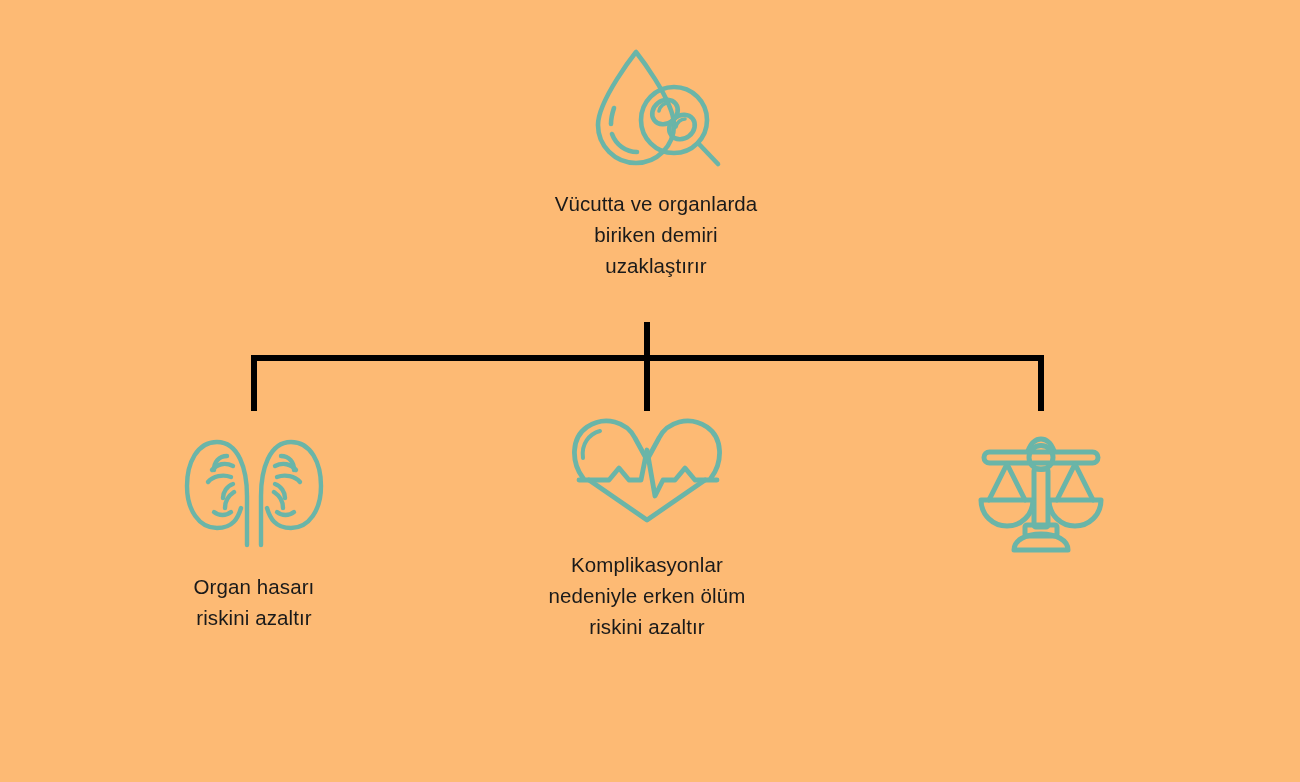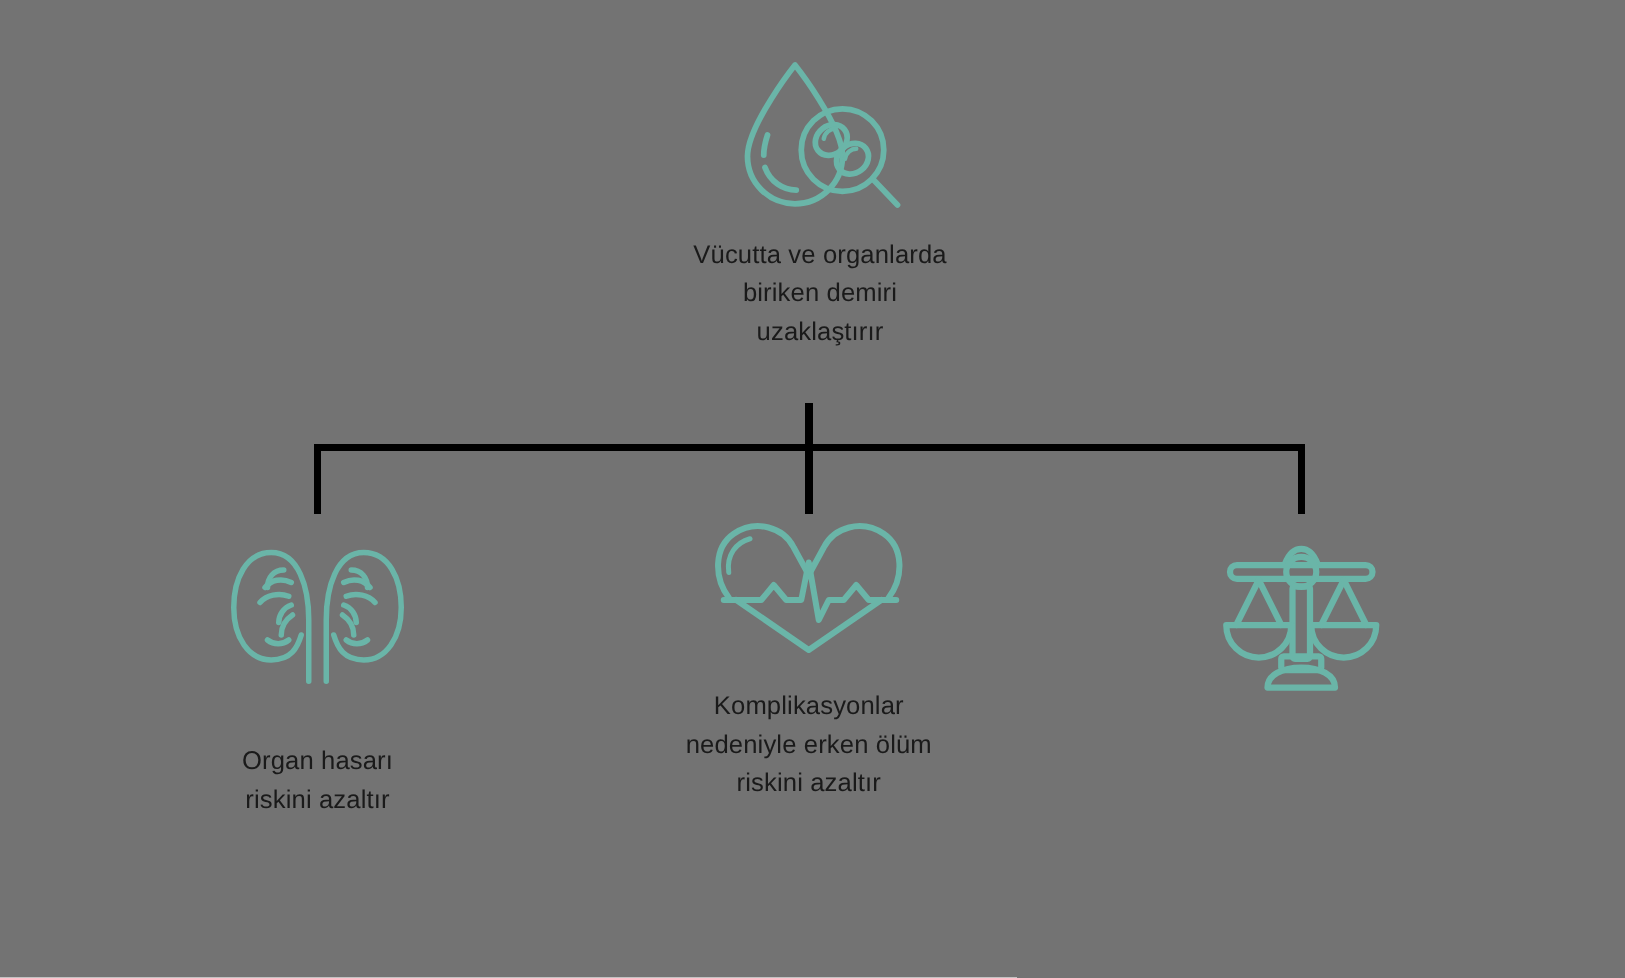--- a/index.html
+++ b/index.html
@@ -7,21 +7,21 @@
     padding: 0;
     background: #ffffff;
   }
   body {
     font-family: "Liberation Sans", "DejaVu Sans", sans-serif;
   }
   #canvas {
     position: relative;
     width: 1300px;
     height: 782px;
-    background: #737373;
+    background: #fdba74;
     overflow: hidden;
   }
   .connector-svg {
     position: absolute;
     left: 0;
     top: 0;
     width: 1300px;
     height: 782px;
     pointer-events: none;
   }
@@ -54,21 +54,21 @@
     margin-top: 13px;
   }
 
   
   #node-kidney {
     left: 84px;
     top: 430px;
     width: 340px;
   }
   #node-kidney .node-label {
-    margin-top: 44px;
+    margin-top: 22px;
   }
   #node-heart {
     left: 477px;
     top: 416px;
     width: 340px;
   }
   #node-heart .node-label {
     margin-top: 24px;
   }
   #node-scales {

